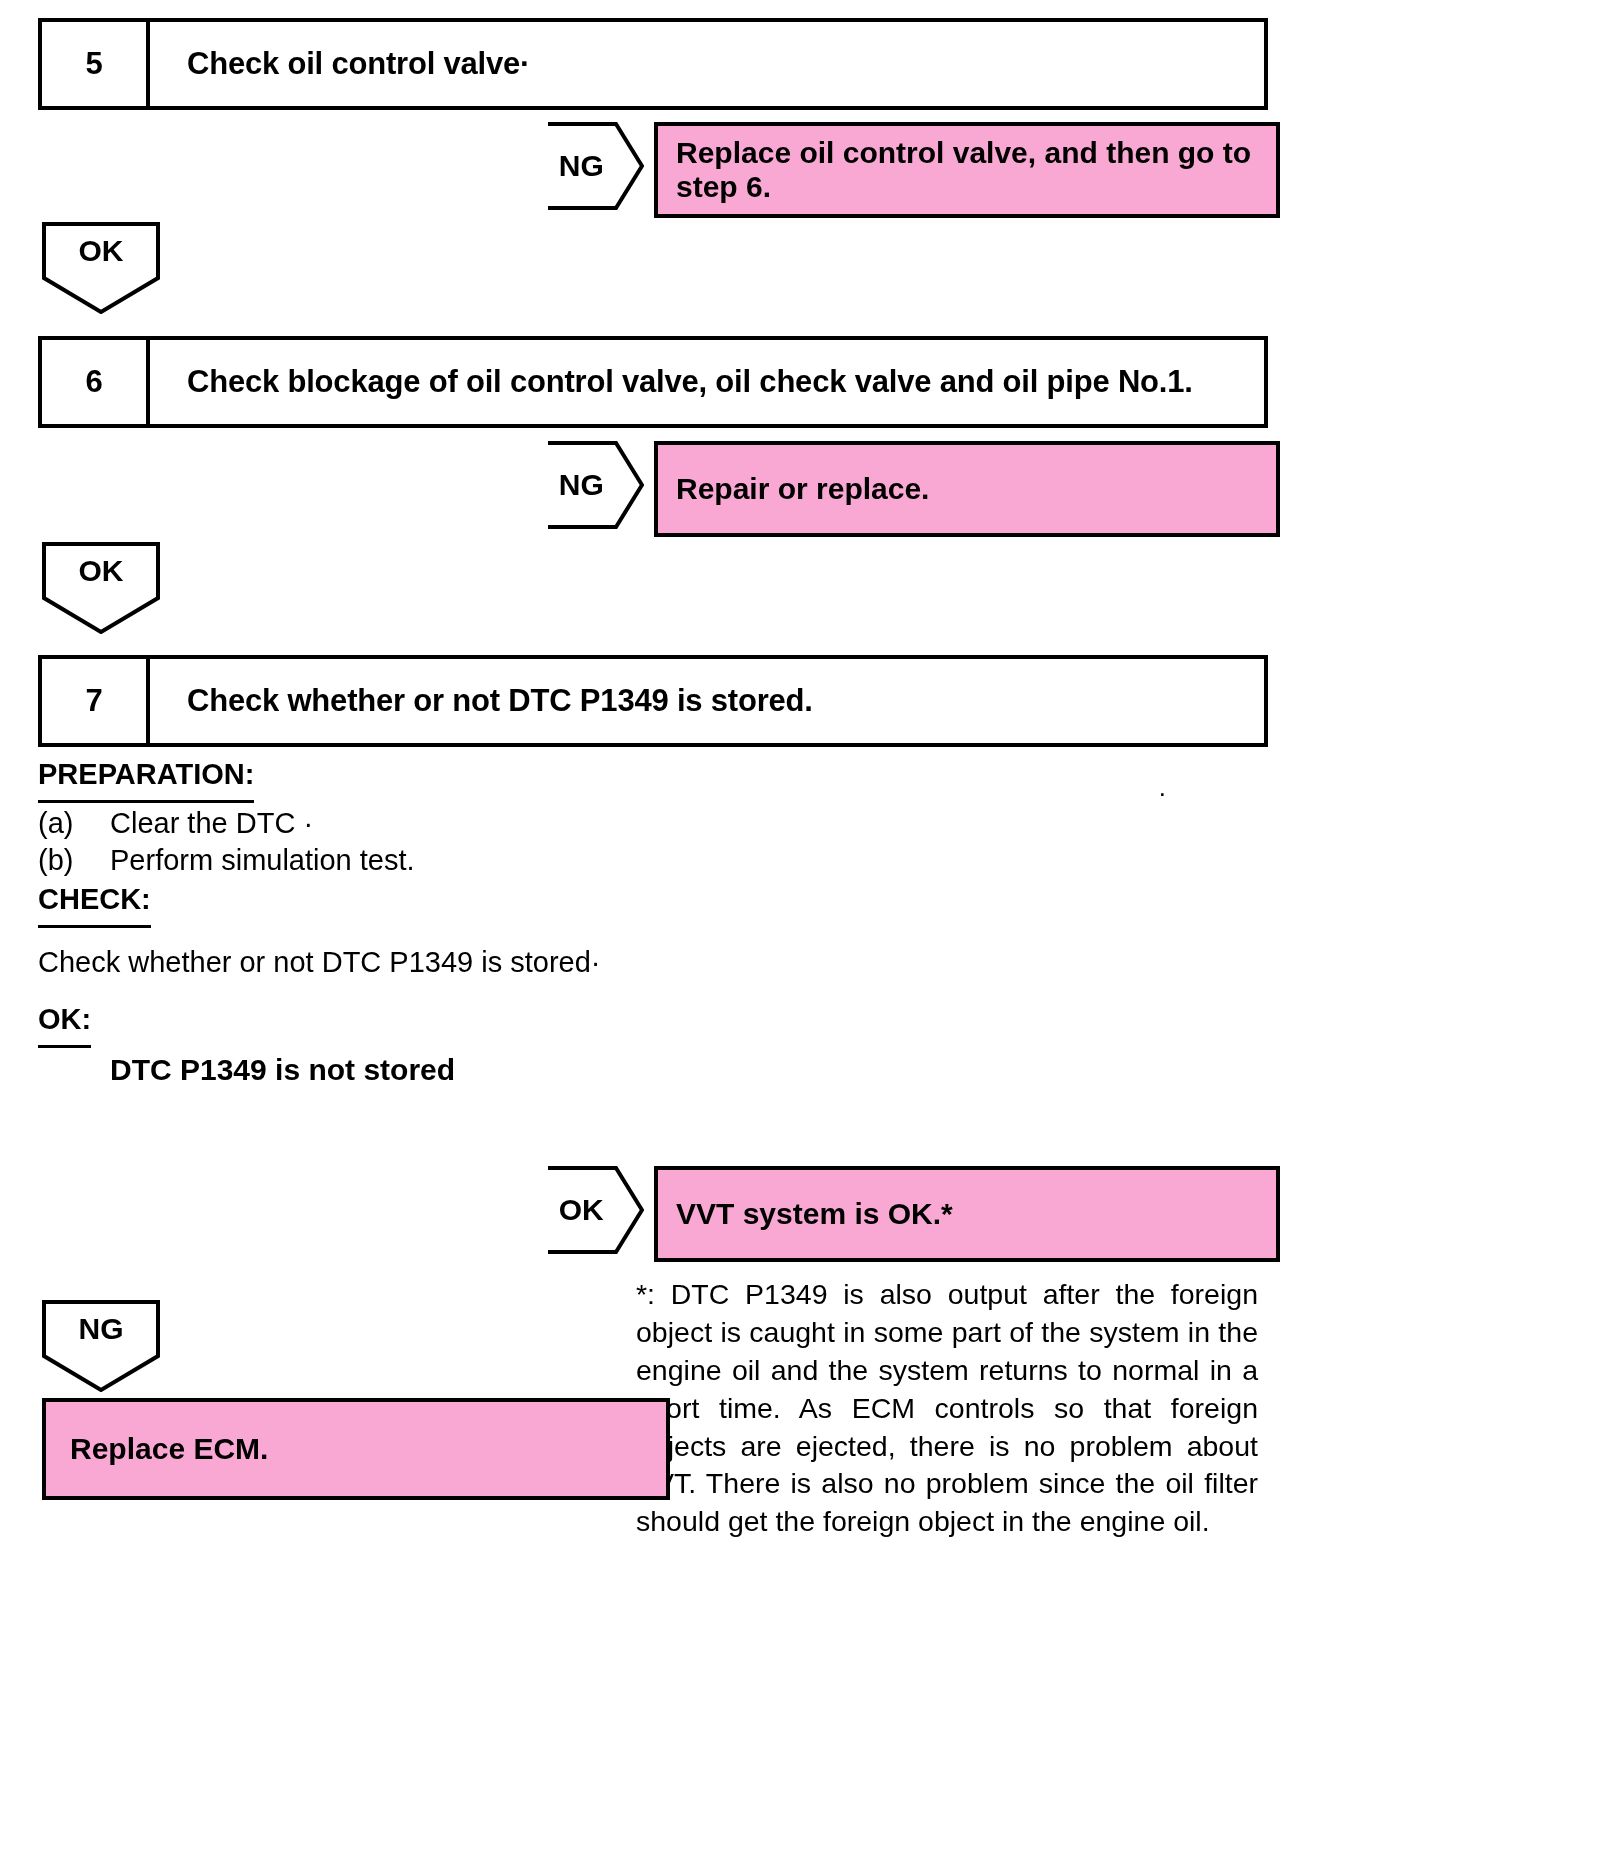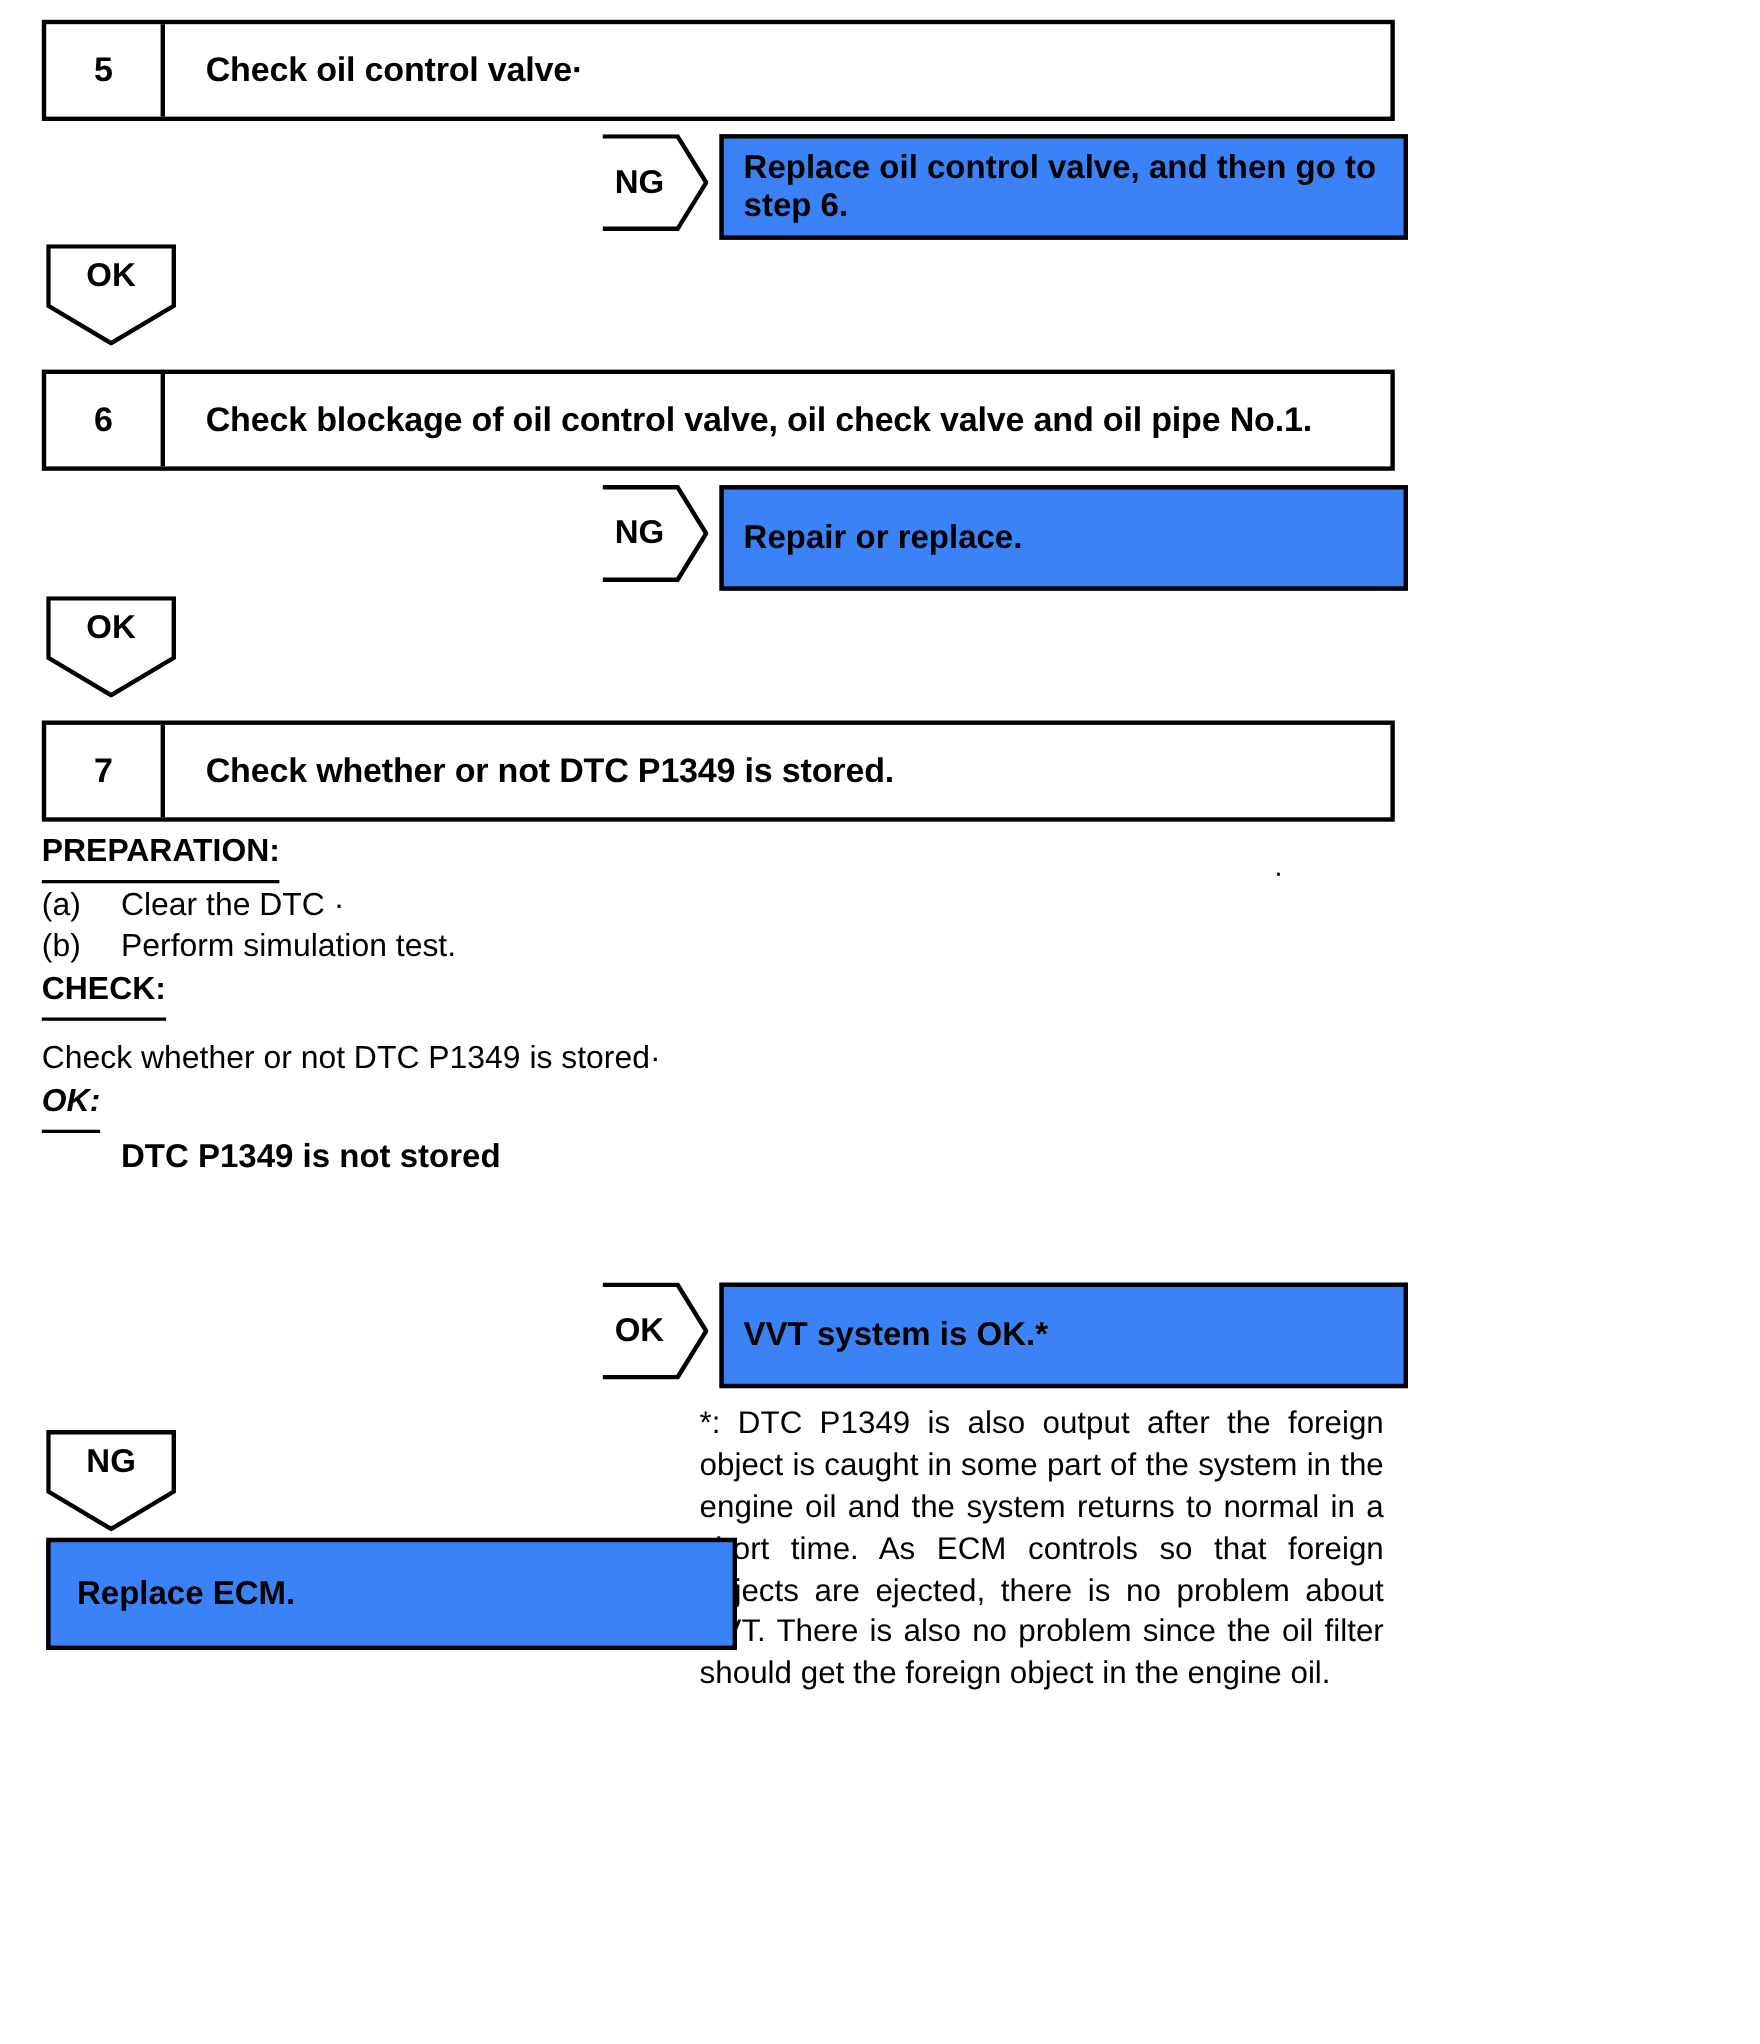--- a/index.html
+++ b/index.html
@@ -10,21 +10,21 @@
 
   
   .step{border:4px solid #000;display:flex;align-items:stretch;background:#fff;}
   .step-num{width:104px;display:flex;align-items:center;justify-content:center;
             font-weight:bold;font-size:31px;border-right:4px solid #000;}
   .step-txt{flex:1;display:flex;align-items:center;padding-left:37px;
             font-weight:bold;font-size:31px;letter-spacing:-0.2px;}
 
   
   .resbox{border:4px solid #000;display:flex;align-items:center;
-          padding-left:18px;font-weight:bold;font-size:30px;background:#3b82f6;}
+          padding-left:18px;font-weight:bold;font-size:30px;background:#f9a8d4;}
 
   
   .chev{position:absolute;background:#fff;}
   .chev svg{display:block;}
   .chev-label{position:absolute;top:0;left:0;width:72%;height:100%;
               display:flex;align-items:center;justify-content:center;
               font-weight:bold;font-size:30px;}
 
   
   .darr{position:absolute;background:#fff;}
@@ -107,21 +107,21 @@
   <div style="margin-top:3px;">
     <span class="ln" style="display:inline-block;width:72px;">(b)</span><span class="ln">Perform simulation test.</span>
   </div>
 
   <div style="margin-top:5px;">
     <span class="hdr">CHECK:</span>
   </div>
 
   <div class="ln" style="margin-top:18px;">Check whether or not DTC P1349 is stored·</div>
 
-  <div style="margin-top:5px;font-style:italic;">
+  <div style="margin-top:23px;">
     <span class="hdr">OK:</span>
   </div>
 
   <div class="ln-b" style="margin-top:5px;padding-left:72px;">DTC P1349 is not stored</div>
 </div>
 
 <div class="chev" style="left:546px;top:1166px;width:98px;height:88px;">
   <svg width="98" height="88" viewBox="0 0 98 88">
     <path d="M2,2 L70,2 L96,44 L70,86 L2,86" fill="#fff" stroke="#000" stroke-width="4" stroke-linejoin="miter"></path>
   </svg>

